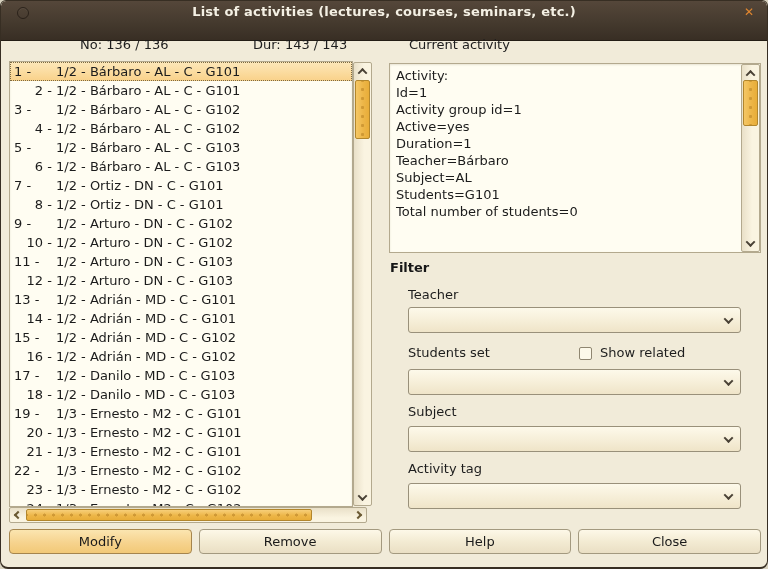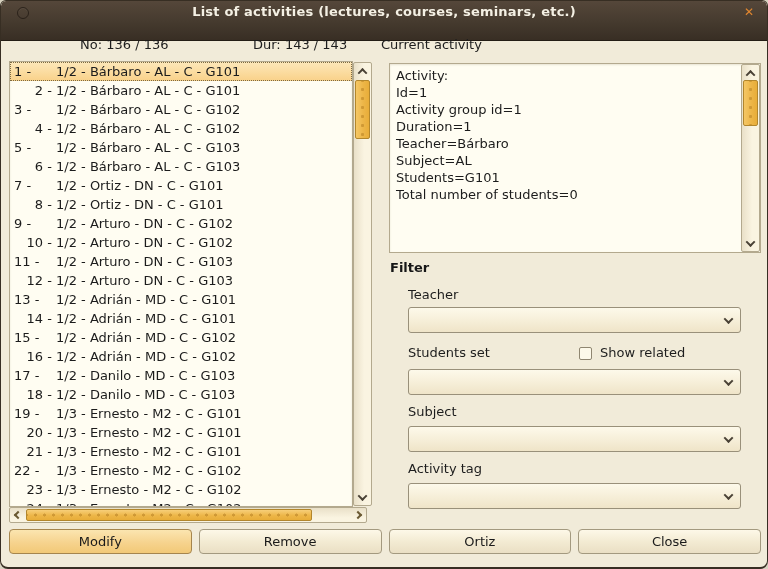--- a/index.html
+++ b/index.html
@@ -24,21 +24,21 @@
     border:1px solid rgba(15,10,5,0.55); box-shadow:0 1px 0 rgba(255,255,255,0.06) inset;
   }
   .close-btn {
     position:absolute; right:10px; top:3px; width:16px; height:16px;
     color:#e2872f; font-size:12px; font-weight:bold; text-align:center; line-height:16px; cursor:pointer;
   }
   
   .hdr-label { position:absolute; top:36px; font-size:13px; color:#1d1d1d; white-space:nowrap; }
   #lbl-no  { left:79px; }
   #lbl-dur { left:252px; }
-  #lbl-cur { left:380px;text-align:center; }
+  #lbl-cur { left:408px;text-align:center; }
   
   .sunken {
     position:absolute; background:#fffdf2; border:1px solid #b3a98e;
     box-shadow:0 1px 2px rgba(120,105,70,0.18) inset;
   }
   
   #list { left:8px; top:60px; width:344px; height:446px; overflow:hidden; }
   .row { position:relative; height:19px; line-height:19px; font-size:13px; color:#1c1c1c;
          padding-left:46px; white-space:nowrap; overflow:hidden; cursor:default; }
   .row .num { position:absolute; white-space:pre; }
@@ -233,20 +233,21 @@
     <div class="thumb h" style="left:16px; width:286px;"></div>
     <div class="sb-arrow" style="right:2px; top:0; bottom:0; width:12px;">
         <span class="chev right"></span>
       </div>
   </div>
 
   <div class="sunken" id="ta">
       <div class="ta-line">Activity:</div>
       <div class="ta-line">Id=1</div>
       <div class="ta-line">Activity group id=1</div>
+      <div class="ta-line">Active=yes</div>
       <div class="ta-line">Duration=1</div>
       <div class="ta-line">Teacher=Bárbaro</div>
       <div class="ta-line">Subject=AL</div>
       <div class="ta-line">Students=G101</div>
       <div class="ta-line">Total number of students=0</div>
     </div>
   <div class="vscroll" style="left:740px; top:63px; width:19px; height:188px;">
     <div class="sb-arrow" style="top:2px; left:0; right:0; height:12px;">
         <span class="chev up big"></span>
       </div>
@@ -288,17 +289,17 @@
   <div class="combo" style="top:482px;">
     <span></span>
     <div class="sb-arrow">
         <span class="chev down big"></span>
       </div>
   </div>
 
   <div class="btn-row">
     <button class="btn focused">Modify</button>
     <button class="btn">Remove</button>
-    <button class="btn">Ortiz</button>
+    <button class="btn">Help</button>
     <button class="btn">Close</button>
   </div>
 
 </div>
 
 </body></html>

